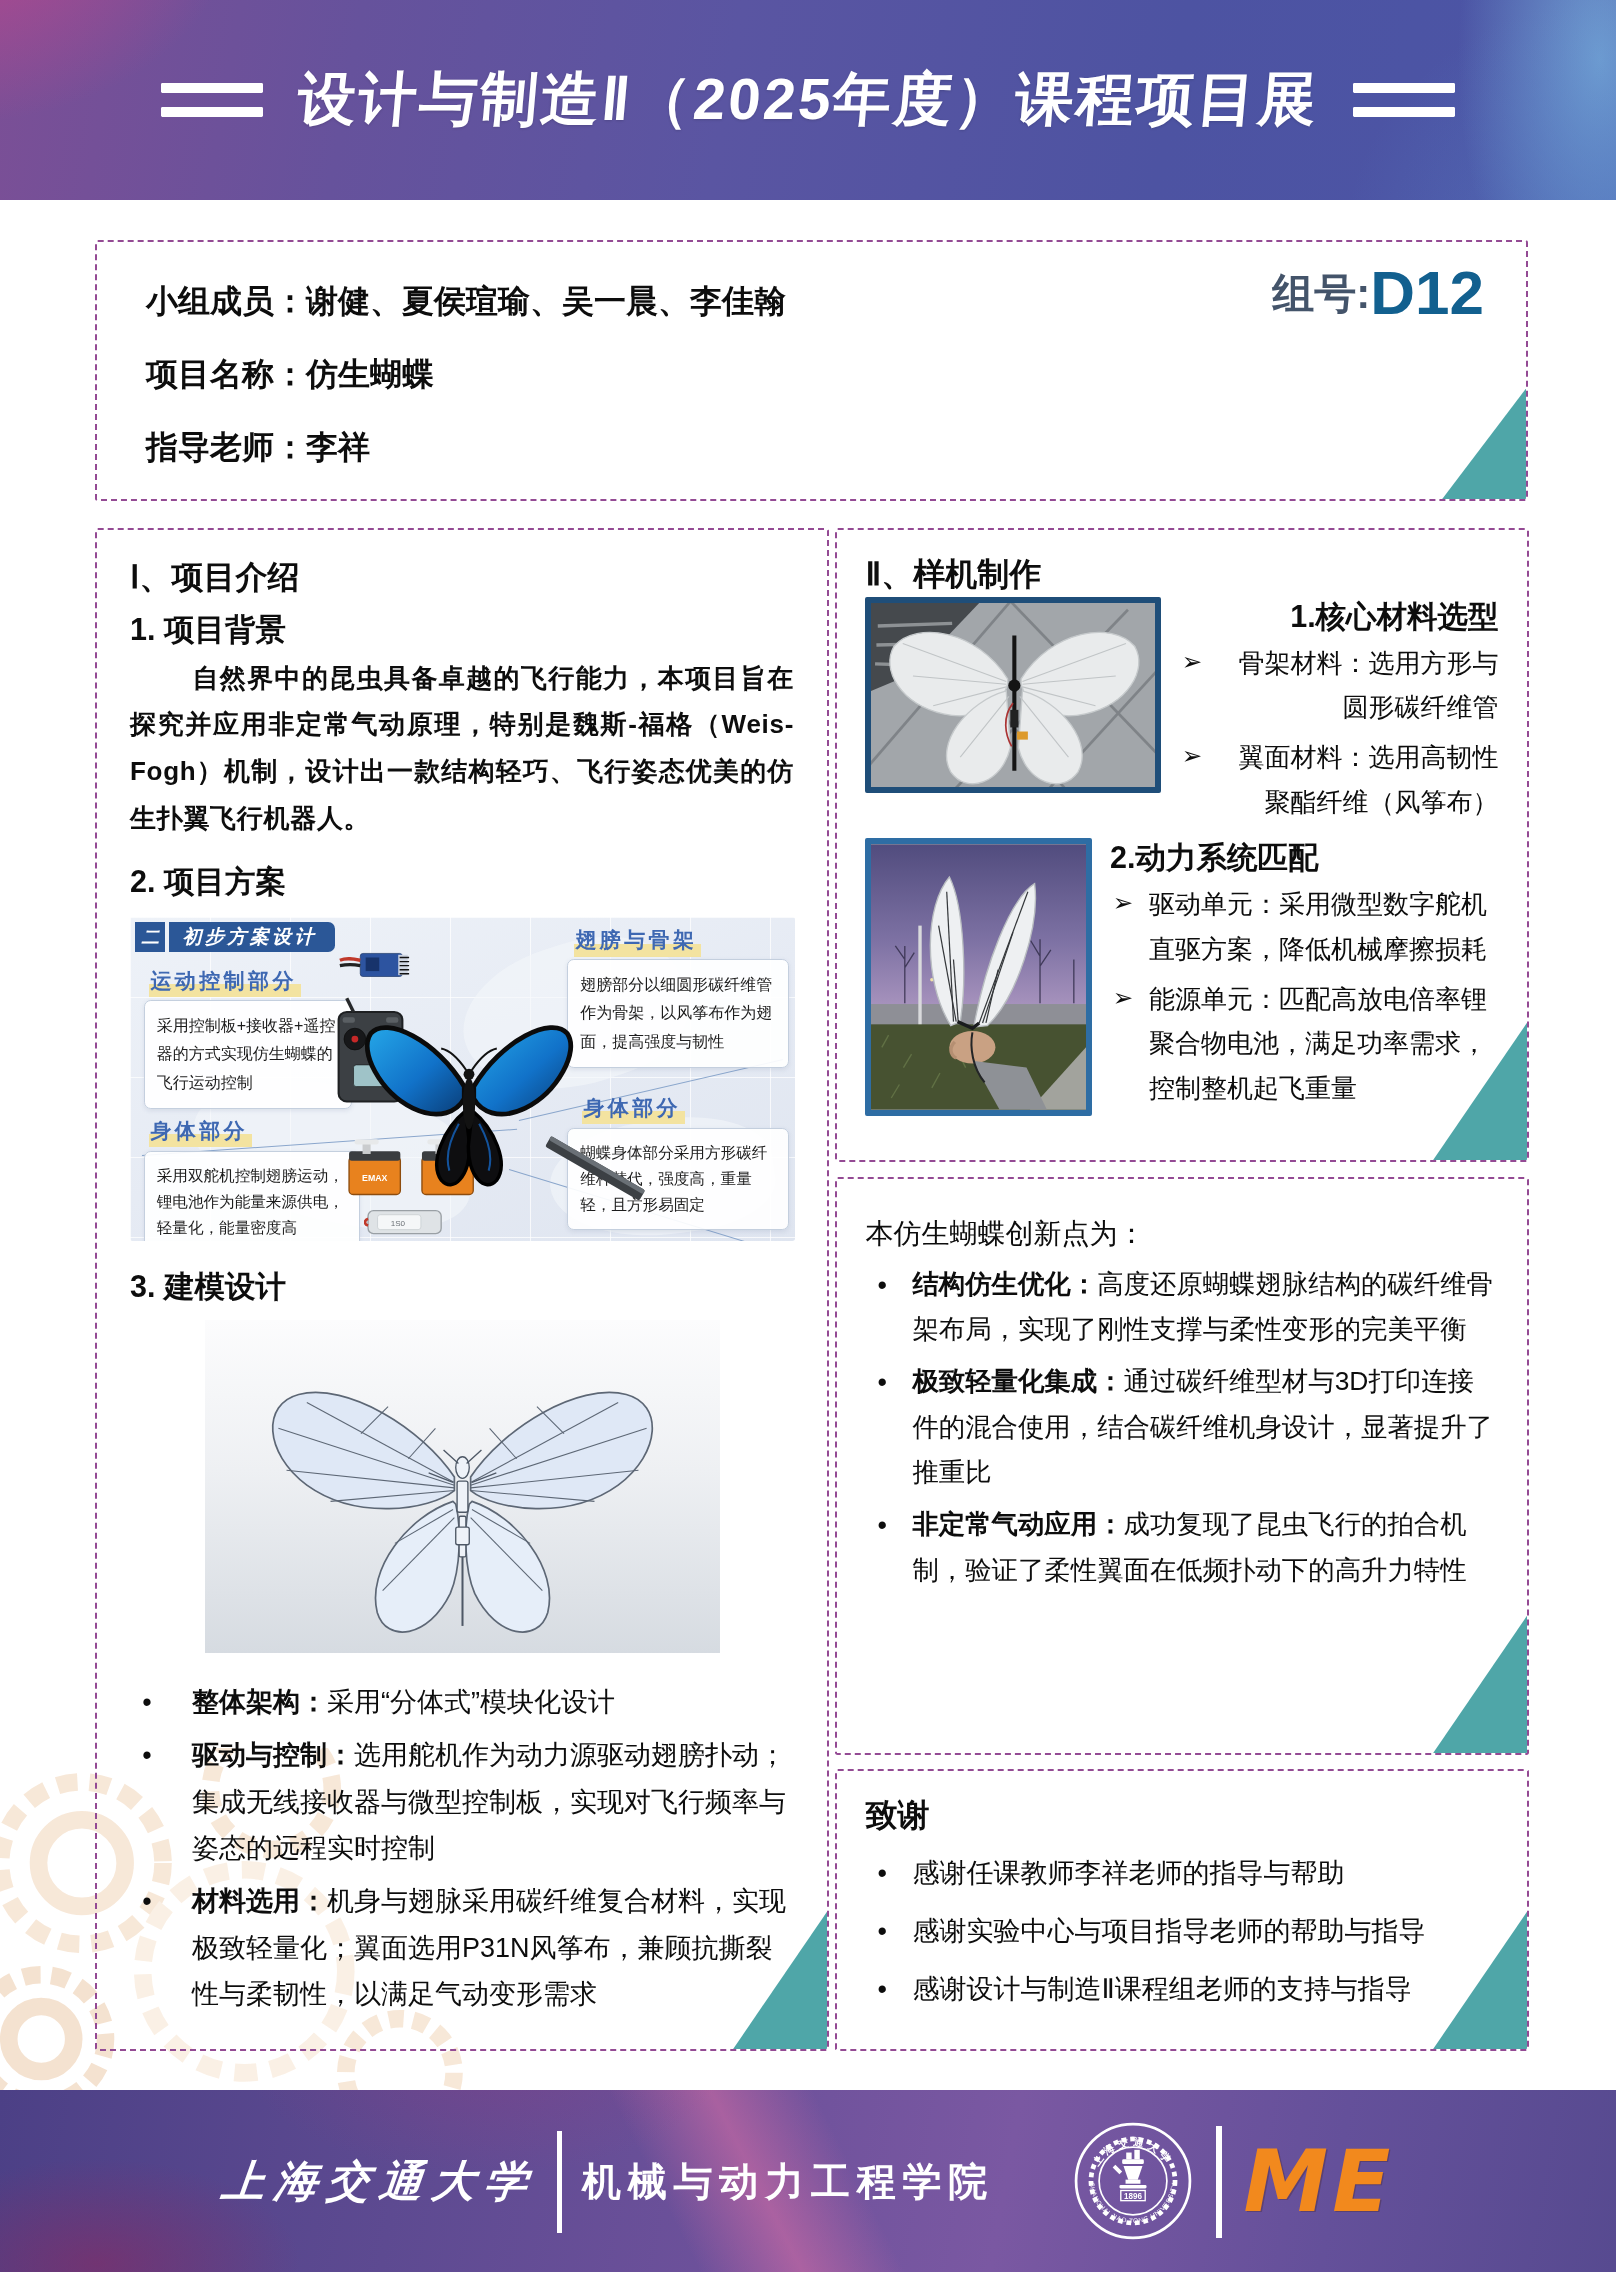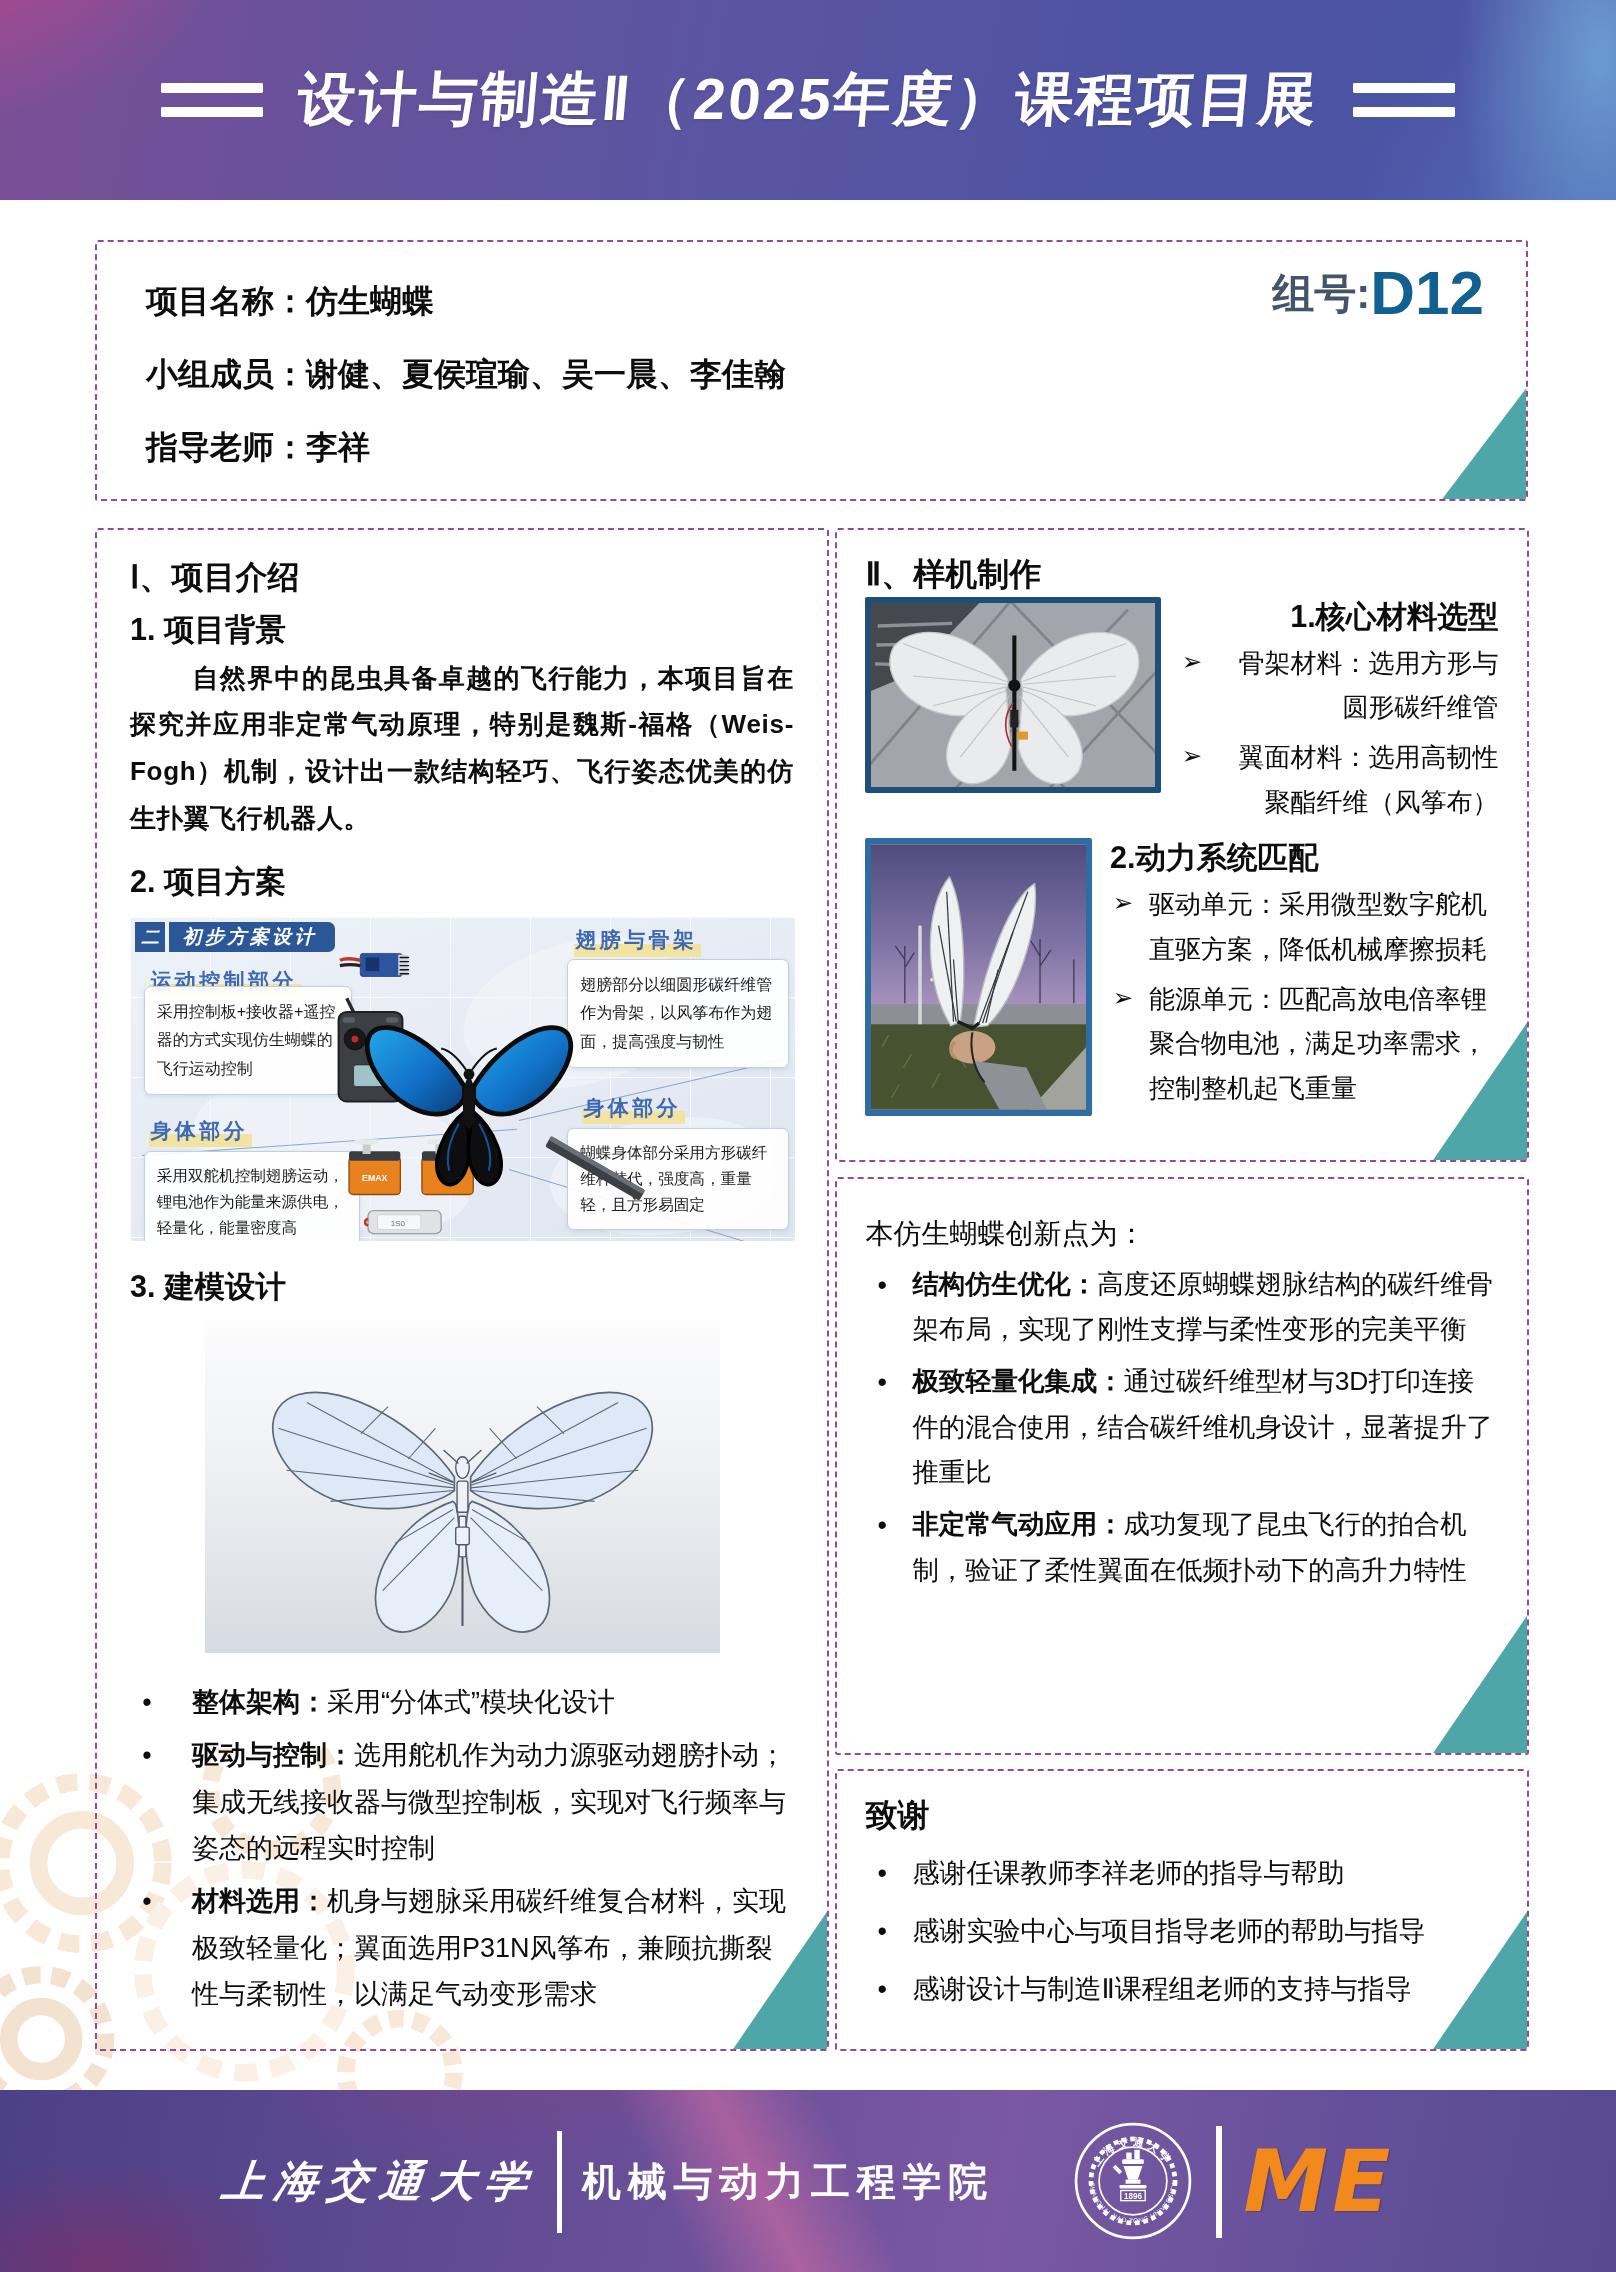--- a/index.html
+++ b/index.html
@@ -127,22 +127,22 @@
       <circle cx="430" cy="60" r="90" stroke-dasharray="26 16"></circle>
       <circle cx="90" cy="430" r="95" stroke-dasharray="26 16" stroke="#f3ddc8"></circle>
       <circle cx="90" cy="430" r="48" stroke="#f3ddc8"></circle>
       <circle cx="390" cy="330" r="150" stroke-dasharray="34 20" stroke="#faeee1"></circle>
       <circle cx="620" cy="480" r="80" stroke-dasharray="22 14" stroke="#f6e4d2"></circle>
     </g>
   </svg>
 
   <section class="panel info-panel">
     <div class="info-lines">
+      <div><span>小组成员：</span><span>谢健、夏侯瑄瑜、吴一晨、李佳翰</span></div>
       <div><span>项目名称：</span><span>仿生蝴蝶</span></div>
-      <div><span>小组成员：</span><span>谢健、夏侯瑄瑜、吴一晨、李佳翰</span></div>
       <div><span>指导老师：</span><span>李祥</span></div>
     </div>
     <div class="group-tag">
       <span class="group-label">组号:</span>
       <span class="group-no">D12</span>
     </div>
     <span class="corner-tri tri-info"></span>
   </section>
 
   <section class="panel left-panel">
@@ -158,21 +158,21 @@
         <span class="ghost" style="left:420px;top:203px;width:224px;height:115px;transform:rotate(-8deg);"></span>
 
         <span class="s-line" style="left:12.2px;top:238px;width:376px;transform:rotate(-4deg);"></span>
         <span class="s-line" style="left:389px;top:203px;width:271px;transform:rotate(-13deg);"></span>
         <span class="s-line" style="left:379px;top:252px;width:284px;transform:rotate(17deg);"></span>
 
         <div class="s-tag">二</div>
         <div class="s-banner">初步方案设计</div>
 
         <div class="s-head" style="left:19px;top:50px;">运动控制部分</div>
-        <div class="s-box" style="left:13.5px;top:69px;width:182px;">采用控制板+接收器+遥控器的方式实现仿生蝴蝶的飞行运动控制</div>
+        <div class="s-box" style="left:13.5px;top:83px;width:182px;">采用控制板+接收器+遥控器的方式实现仿生蝴蝶的飞行运动控制</div>
 
         <div class="s-head" style="left:444px;top:9.5px;">翅膀与骨架</div>
         <div class="s-box" style="left:437px;top:42px;width:196px;">翅膀部分以细圆形碳纤维管作为骨架，以风筝布作为翅面，提高强度与韧性</div>
 
         <div class="s-head" style="left:19px;top:200px;">身体部分</div>
         <div class="s-box" style="left:13.5px;top:234px;width:190px;font-size:15.6px;line-height:1.68;">采用双舵机控制翅膀运动，锂电池作为能量来源供电，轻量化，能量密度高</div>
 
         <div class="s-head" style="left:452px;top:177px;">身体部分</div>
         <div class="s-box" style="left:437px;top:211px;width:196px;font-size:15.6px;line-height:1.68;">蝴蝶身体部分采用方形碳纤维杆替代，强度高，重量轻，且方形易固定</div>
 

